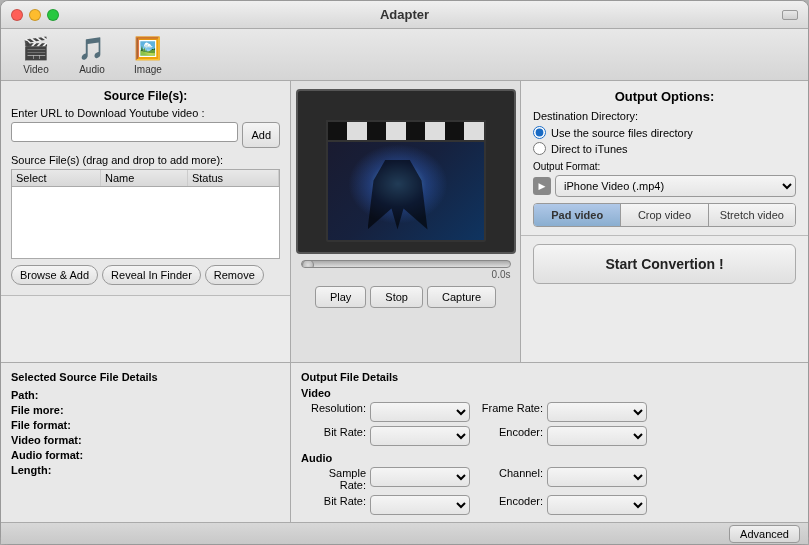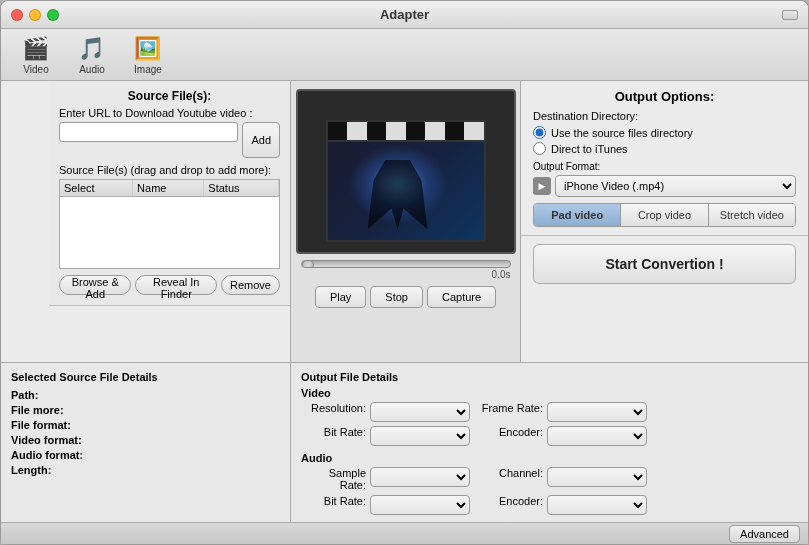--- a/index.html
+++ b/index.html
@@ -100,21 +100,20 @@
       width: 290px;
       display: flex;
       flex-direction: column;
       border-right: 1px solid #aaa;
       flex-shrink: 0;
     }
     .source-section {
       padding: 8px 10px 6px;
       background: #e8e8e8;
       border-bottom: 1px solid #bbb;
-      margin-left: 48px;
     }
     .source-title {
       text-align: center;
       font-weight: bold;
       font-size: 12px;
       margin-bottom: 4px;
     }
     .url-label {
       font-size: 11px;
       margin-bottom: 3px;
@@ -128,21 +127,21 @@
       flex: 1;
       height: 20px;
       border: 1px solid #999;
       background: white;
       padding: 1px 3px;
       font-size: 11px;
       border-radius: 3px;
       outline: none;
     }
     .small-btn {
-      height: 36px;
+      height: 26px;
       padding: 0 8px;
       border: 1px solid #999;
       background: linear-gradient(to bottom, #f5f5f5, #e0e0e0);
       border-radius: 4px;
       font-size: 11px;
       cursor: pointer;
       white-space: nowrap;
     }
     .files-label {
       font-size: 11px;

